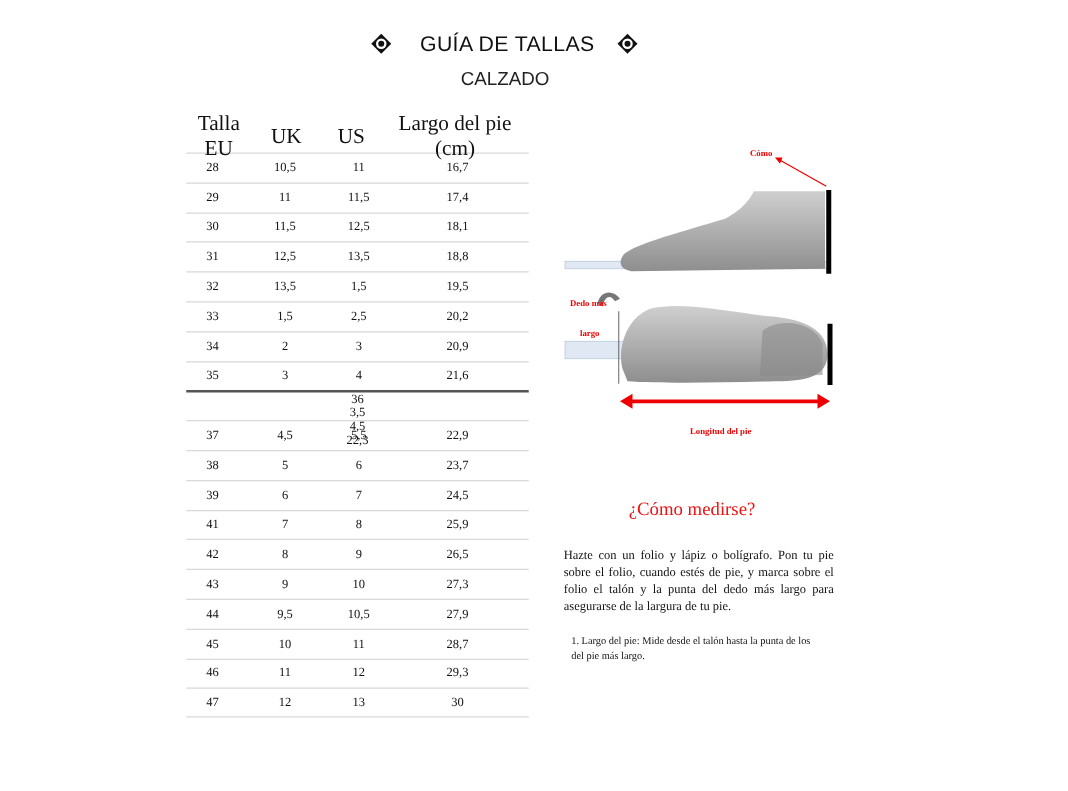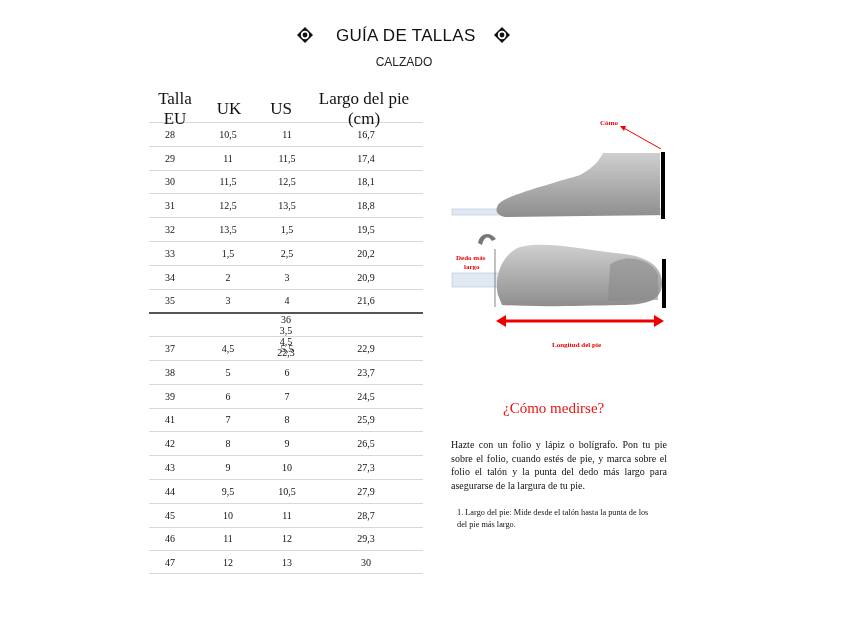--- a/index.html
+++ b/index.html
@@ -1,20 +1,20 @@
 <!DOCTYPE html>
 <html><head>
 <meta charset="utf-8">
 <style>
   html, body { margin:0; padding:0; background:#ffffff; }
   body { width:854px; height:633px; position:relative; overflow:hidden; font-family:"Liberation Serif", serif; color:#111; }
   .header { position:absolute; left:0; top:22px; width:854px; height:30px; }
   .title { position:absolute; left:336px; top:4px; font-family:"Liberation Sans", sans-serif; font-size:17px; letter-spacing:0.3px; color:#111; white-space:nowrap; }
   .diamond { position:absolute; top:4px; width:18px; height:18px; }
-  .subtitle { position:absolute; left:0; width:808px; top:55px; text-align:center; font-family:"Liberation Sans", sans-serif; font-size:12px; color:#222; }
+  .subtitle { position:absolute; left:0; width:808px; top:55px; text-align:center; font-family:"Liberation Sans", sans-serif; font-size:15px; color:#222; }
   .table { position:absolute; left:149px; top:96px; width:274px; }
   .thead { display:flex; height:26px; align-items:center; font-size:17px; }
   .thead div, .row div { text-align:center; }
   .c1 { width:52px; } .c2 { width:56px; } .c3 { width:48px; } .c4 { width:118px; }
   .row { display:flex; height:23.8px; align-items:center; font-size:10px; border-top:1.5px solid #d8d8d8; box-sizing:border-box; }
   .row .c1 { width:42px; text-align:center; }
   .row .c2 { width:74px; }
   .row .c3 { width:44px; }
   .row .c4 { width:114px; }
   .row.dark { border-top:2px solid #555;flex-direction:column; }
@@ -188,21 +188,21 @@
     <path d="M48 180 C44 165 50 140 70 132 C95 126 130 134 165 138 C195 140 212 150 212 168 C212 185 198 190 170 190 C130 191 80 192 52 190 Z" fill="url(#g1)"></path>
     <path d="M160 150 C170 140 200 140 208 160 L208 185 L158 186 Z" fill="#8a8a8a" opacity="0.6"></path>
     <rect x="212" y="144" width="4" height="49" fill="#000"></rect>
     <path d="M28 128 C30 118 40 116 46 124 L42 126 C38 120 34 122 32 130 Z" fill="#777"></path>
 
     <line x1="52" y1="206" x2="206" y2="206" stroke="#e00" stroke-width="3"></line>
     <path d="M46 206 L56 200 L56 212 Z" fill="#e00"></path>
     <path d="M214 206 L204 200 L204 212 Z" fill="#e00"></path>
   </svg>
   <div class="lbl-red" style="left:150px;top:4px">Cómo</div>
-  <div class="lbl-red" style="left:6px;top:139px">Dedo más</div>
+  <div class="lbl-red" style="left:6px;top:124px">Dedo más</div>
   <div class="lbl-red" style="left:14px;top:148px">largo</div>
   <div class="lbl-red" style="left:102px;top:226px">Longitud del pie</div>
 </div>
 
 <div class="how-title">¿Cómo medirse?</div>
 <div class="paragraph">Hazte con un folio y lápiz o bolígrafo. Pon tu pie sobre el folio, cuando estés de pie, y marca sobre el folio el talón y la punta del dedo más largo para asegurarse de la largura de tu pie.</div>
 <div class="note">
   <div>1. Largo del pie: Mide desde el talón hasta la punta de los</div>
   <div>del pie más largo.</div>
 </div>

